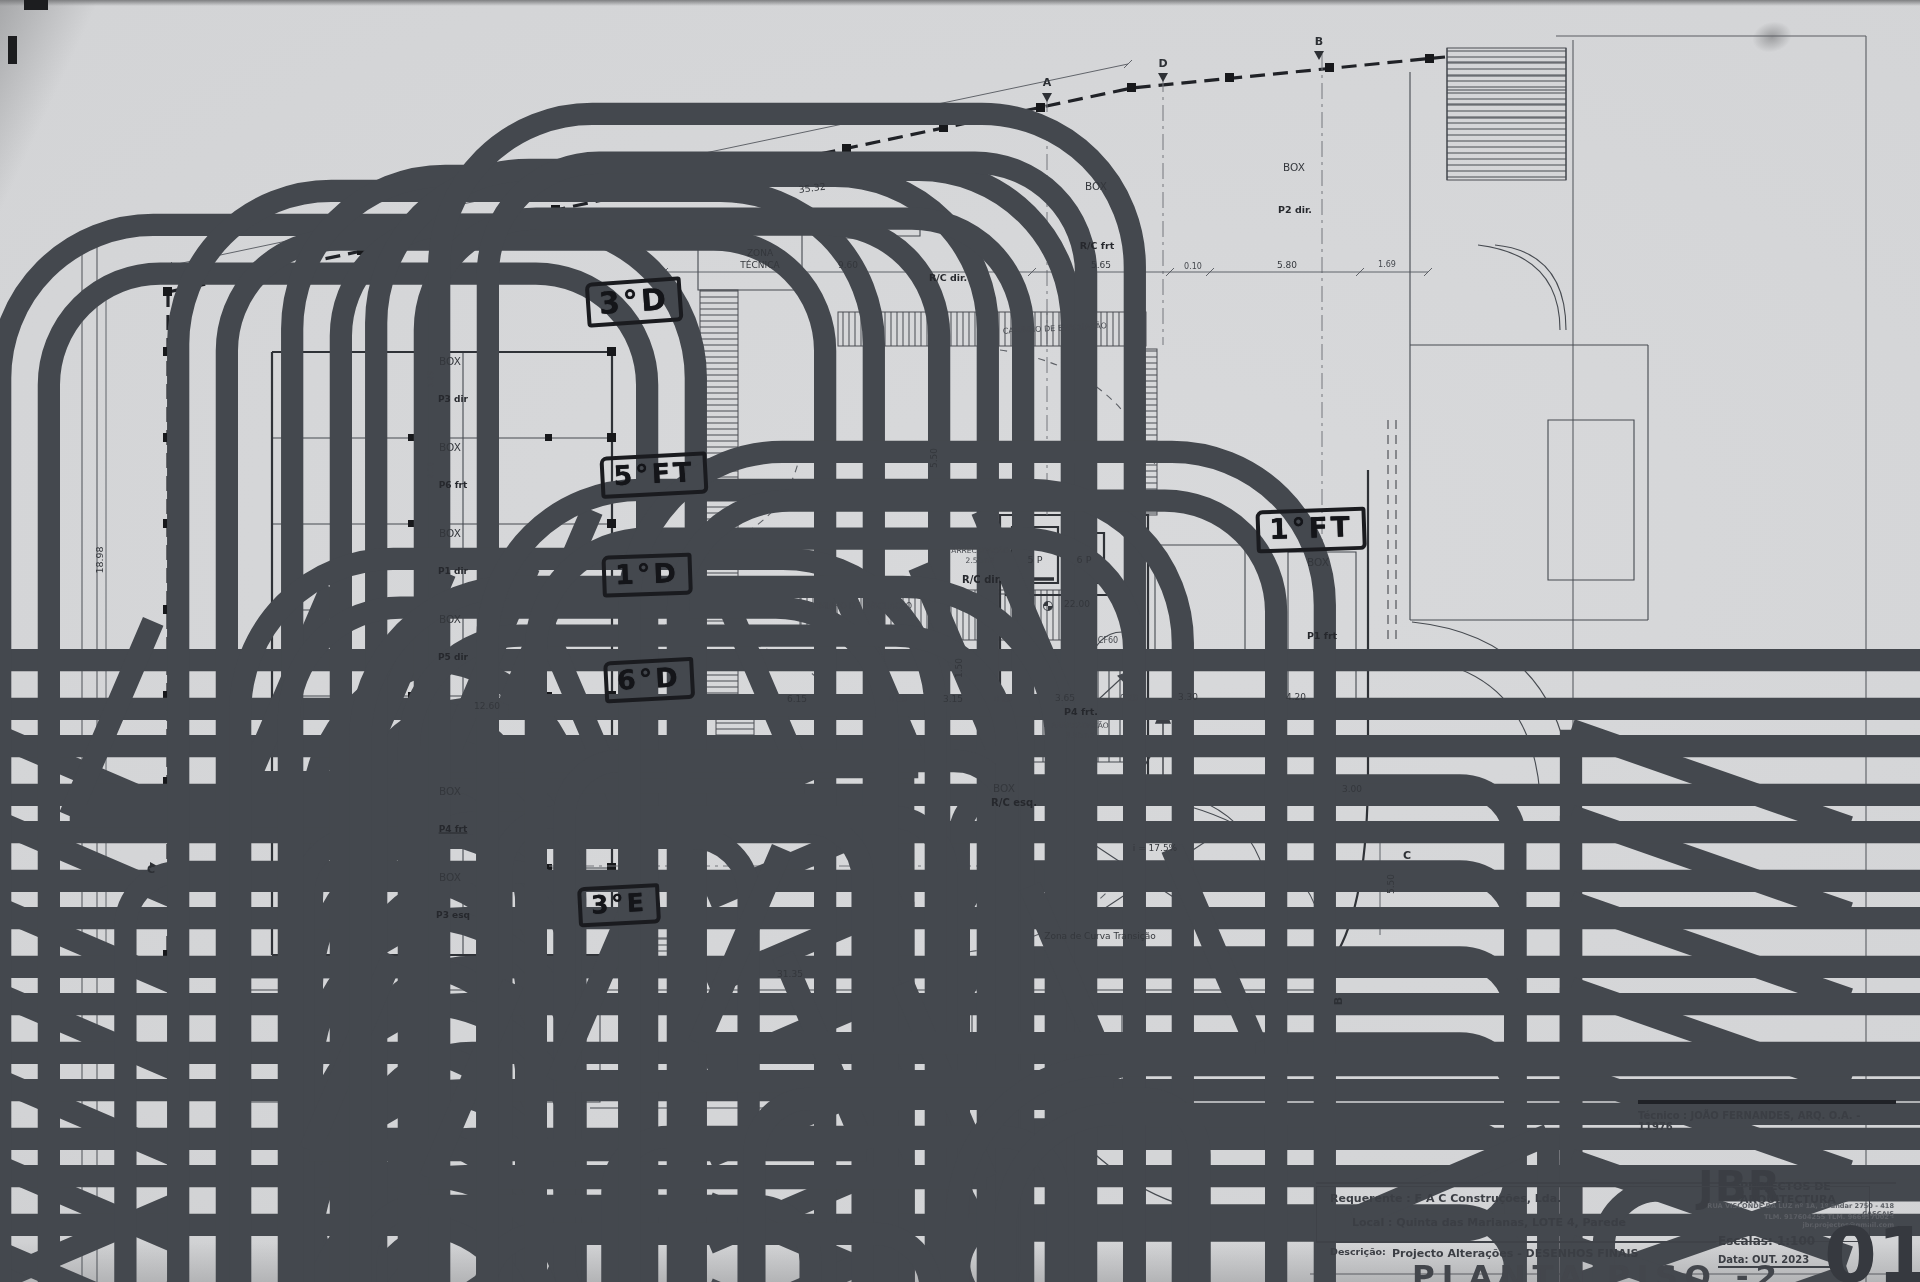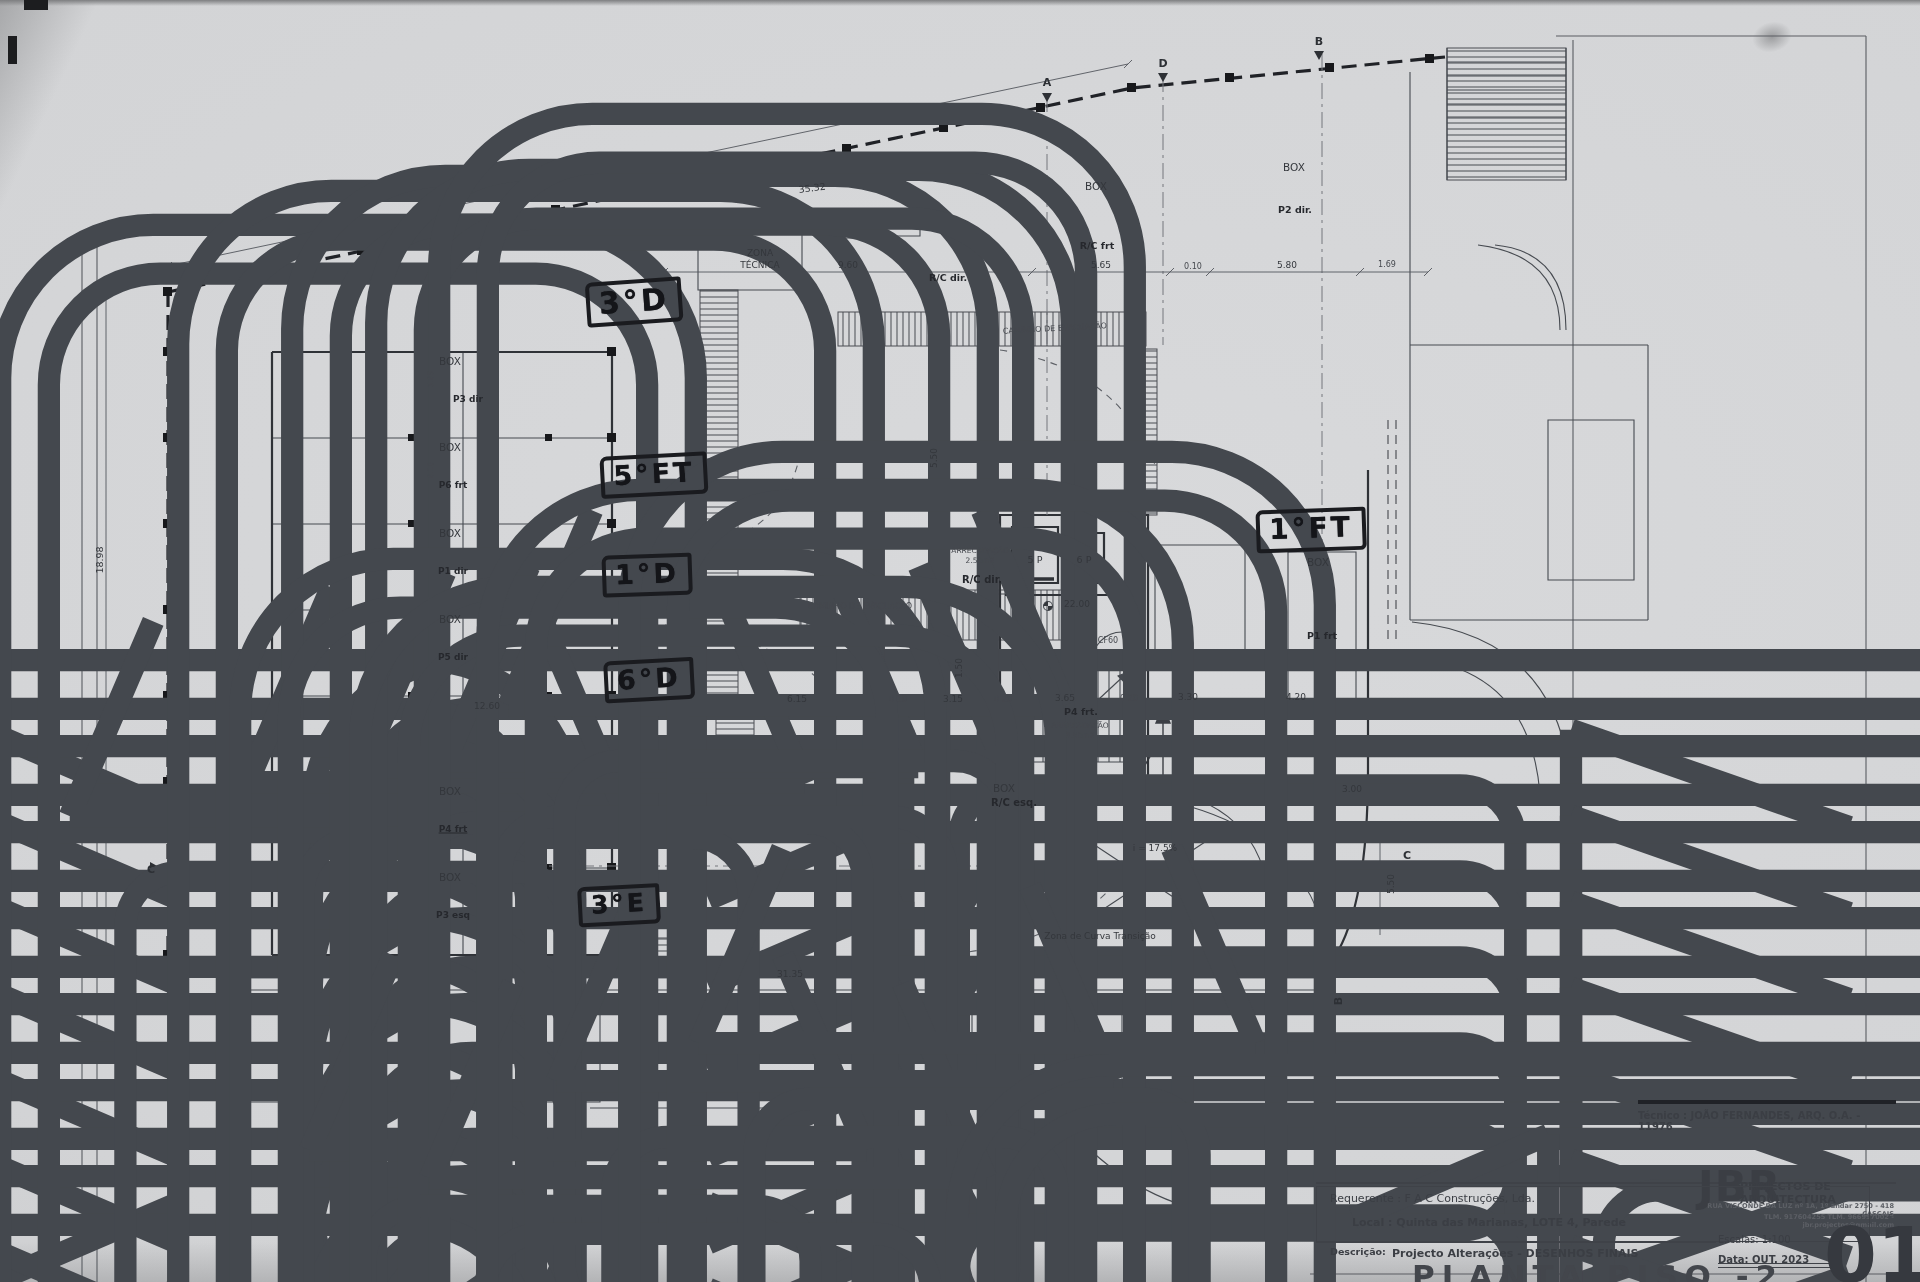--- a/index.html
+++ b/index.html
@@ -34,27 +34,27 @@
   .tb{position:absolute;color:#3b3e44;}
   .tb-line{position:absolute;background:#3f4248;}
   .tecnico{left:1638px;top:1110px;width:258px;font-size:10px;font-weight:bold;}
   .tecnico-bar{left:1638px;top:1100px;width:258px;height:4px;background:#202227;}
   .sep-top{left:1316px;top:1182px;width:580px;height:1.5px;}
   .jbr{left:1650px;top:1166px;font-size:42px;font-weight:800;letter-spacing:1px;line-height:1;margin-left:48px;}
   .jbr-tag{left:1740px;top:1180px;font-size:11px;font-weight:bold;}
   .jbr-a1{left:1694px;top:1202px;width:200px;font-size:6.6px;color:#5c5f65;text-align:right;font-weight:bold;}
   .jbr-a2{left:1694px;top:1213px;width:200px;font-size:6.6px;color:#5c5f65;text-align:right;font-weight:bold;}
   .reqbox{left:1316px;top:1186px;width:552px;height:54px;border:1.4px solid #3f4248;}
-  .req-l{left:1330px;top:1192px;font-size:11px;font-weight:normal;}
+  .req-l{left:1330px;top:1192px;font-size:11px;font-weight:bold;}
   .loc-l{left:1352px;top:1216px;font-size:11px;font-weight:bold;}
   .desc-sep{left:1316px;top:1242px;width:400px;height:1.2px;}
   .desc-lab{left:1330px;top:1246px;font-size:9.5px;font-weight:bold;}
   .desc-val{left:1392px;top:1247px;font-size:11px;font-weight:bold;}
   .main-title{left:1412px;top:1258px;font-size:31px;font-weight:800;letter-spacing:7px;color:#43464c;}
-  .esc{left:1718px;top:1234px;width:118px;font-size:10px;font-weight:normal;border-bottom:1.3px solid #3f4248;padding-bottom:18px;}
+  .esc{left:1718px;top:1234px;width:118px;font-size:12px;font-weight:bold;border-bottom:1.3px solid #3f4248;padding-bottom:18px;}
   .dat{left:1718px;top:1254px;width:118px;font-size:10px;font-weight:bold;border-bottom:1.3px solid #3f4248;padding-bottom:2px;}
   .num{left:1824px;top:1218px;font-size:76px;font-weight:800;line-height:1;color:#36393f;}
 </style>
 </head>
 <body>
 
 <div class="sheet">
 
   <div class="mark" style="left:24px;top:0;width:24px;height:10px;"></div>
   <div class="mark" style="left:8px;top:36px;width:9px;height:28px;"></div>
@@ -207,21 +207,21 @@
 
   <div id="labels">
       <div class="pl" style="left: 760px; top: 253px; font-size: 9px;">ZONA</div>
       <div class="pl" style="left: 760px; top: 265px; font-size: 9px;">TÉCNICA</div>
       <div class="pl" style="left: 450px; top: 361px; font-size: 10.5px;">BOX</div>
       <div class="pl" style="left: 450px; top: 447px; font-size: 10.5px;">BOX</div>
       <div class="pl" style="left: 450px; top: 533px; font-size: 10.5px;">BOX</div>
       <div class="pl" style="left: 450px; top: 619px; font-size: 10.5px;">BOX</div>
       <div class="pl" style="left: 450px; top: 791px; font-size: 10.5px;">BOX</div>
       <div class="pl" style="left: 450px; top: 877px; font-size: 10.5px;">BOX</div>
-      <div class="pl b" style="left: 468px; top: 399px; font-size: 9px;">P3 dir</div>
+      <div class="pl b" style="left: 453px; top: 399px; font-size: 9px;">P3 dir</div>
       <div class="pl b" style="left: 453px; top: 485px; font-size: 9px;">P6 frt</div>
       <div class="pl b" style="left: 453px; top: 571px; font-size: 9px;">P1 dir</div>
       <div class="pl b" style="left: 453px; top: 657px; font-size: 9px;">P5 dir</div>
       <div class="pl b" style="left: 453px; top: 829px; font-size: 9px; text-decoration: underline;">P4 frt</div>
       <div class="pl b" style="left: 453px; top: 915px; font-size: 9px;">P3 esq</div>
       <div class="pl" style="left: 487px; top: 706px; font-size: 9px;">12.60</div>
       <div class="pl t" style="left: 431px; top: 379px; font-size: 7.5px; --r: -90deg;">3.65</div>
       <div class="pl t" style="left: 431px; top: 470px; font-size: 7.5px; --r: -90deg;">6.10</div>
       <div class="pl" style="left: 1096px; top: 186px; font-size: 10.5px;">BOX</div>
       <div class="pl b" style="left: 1097px; top: 246px; font-size: 9.5px;">R/C frt</div>

